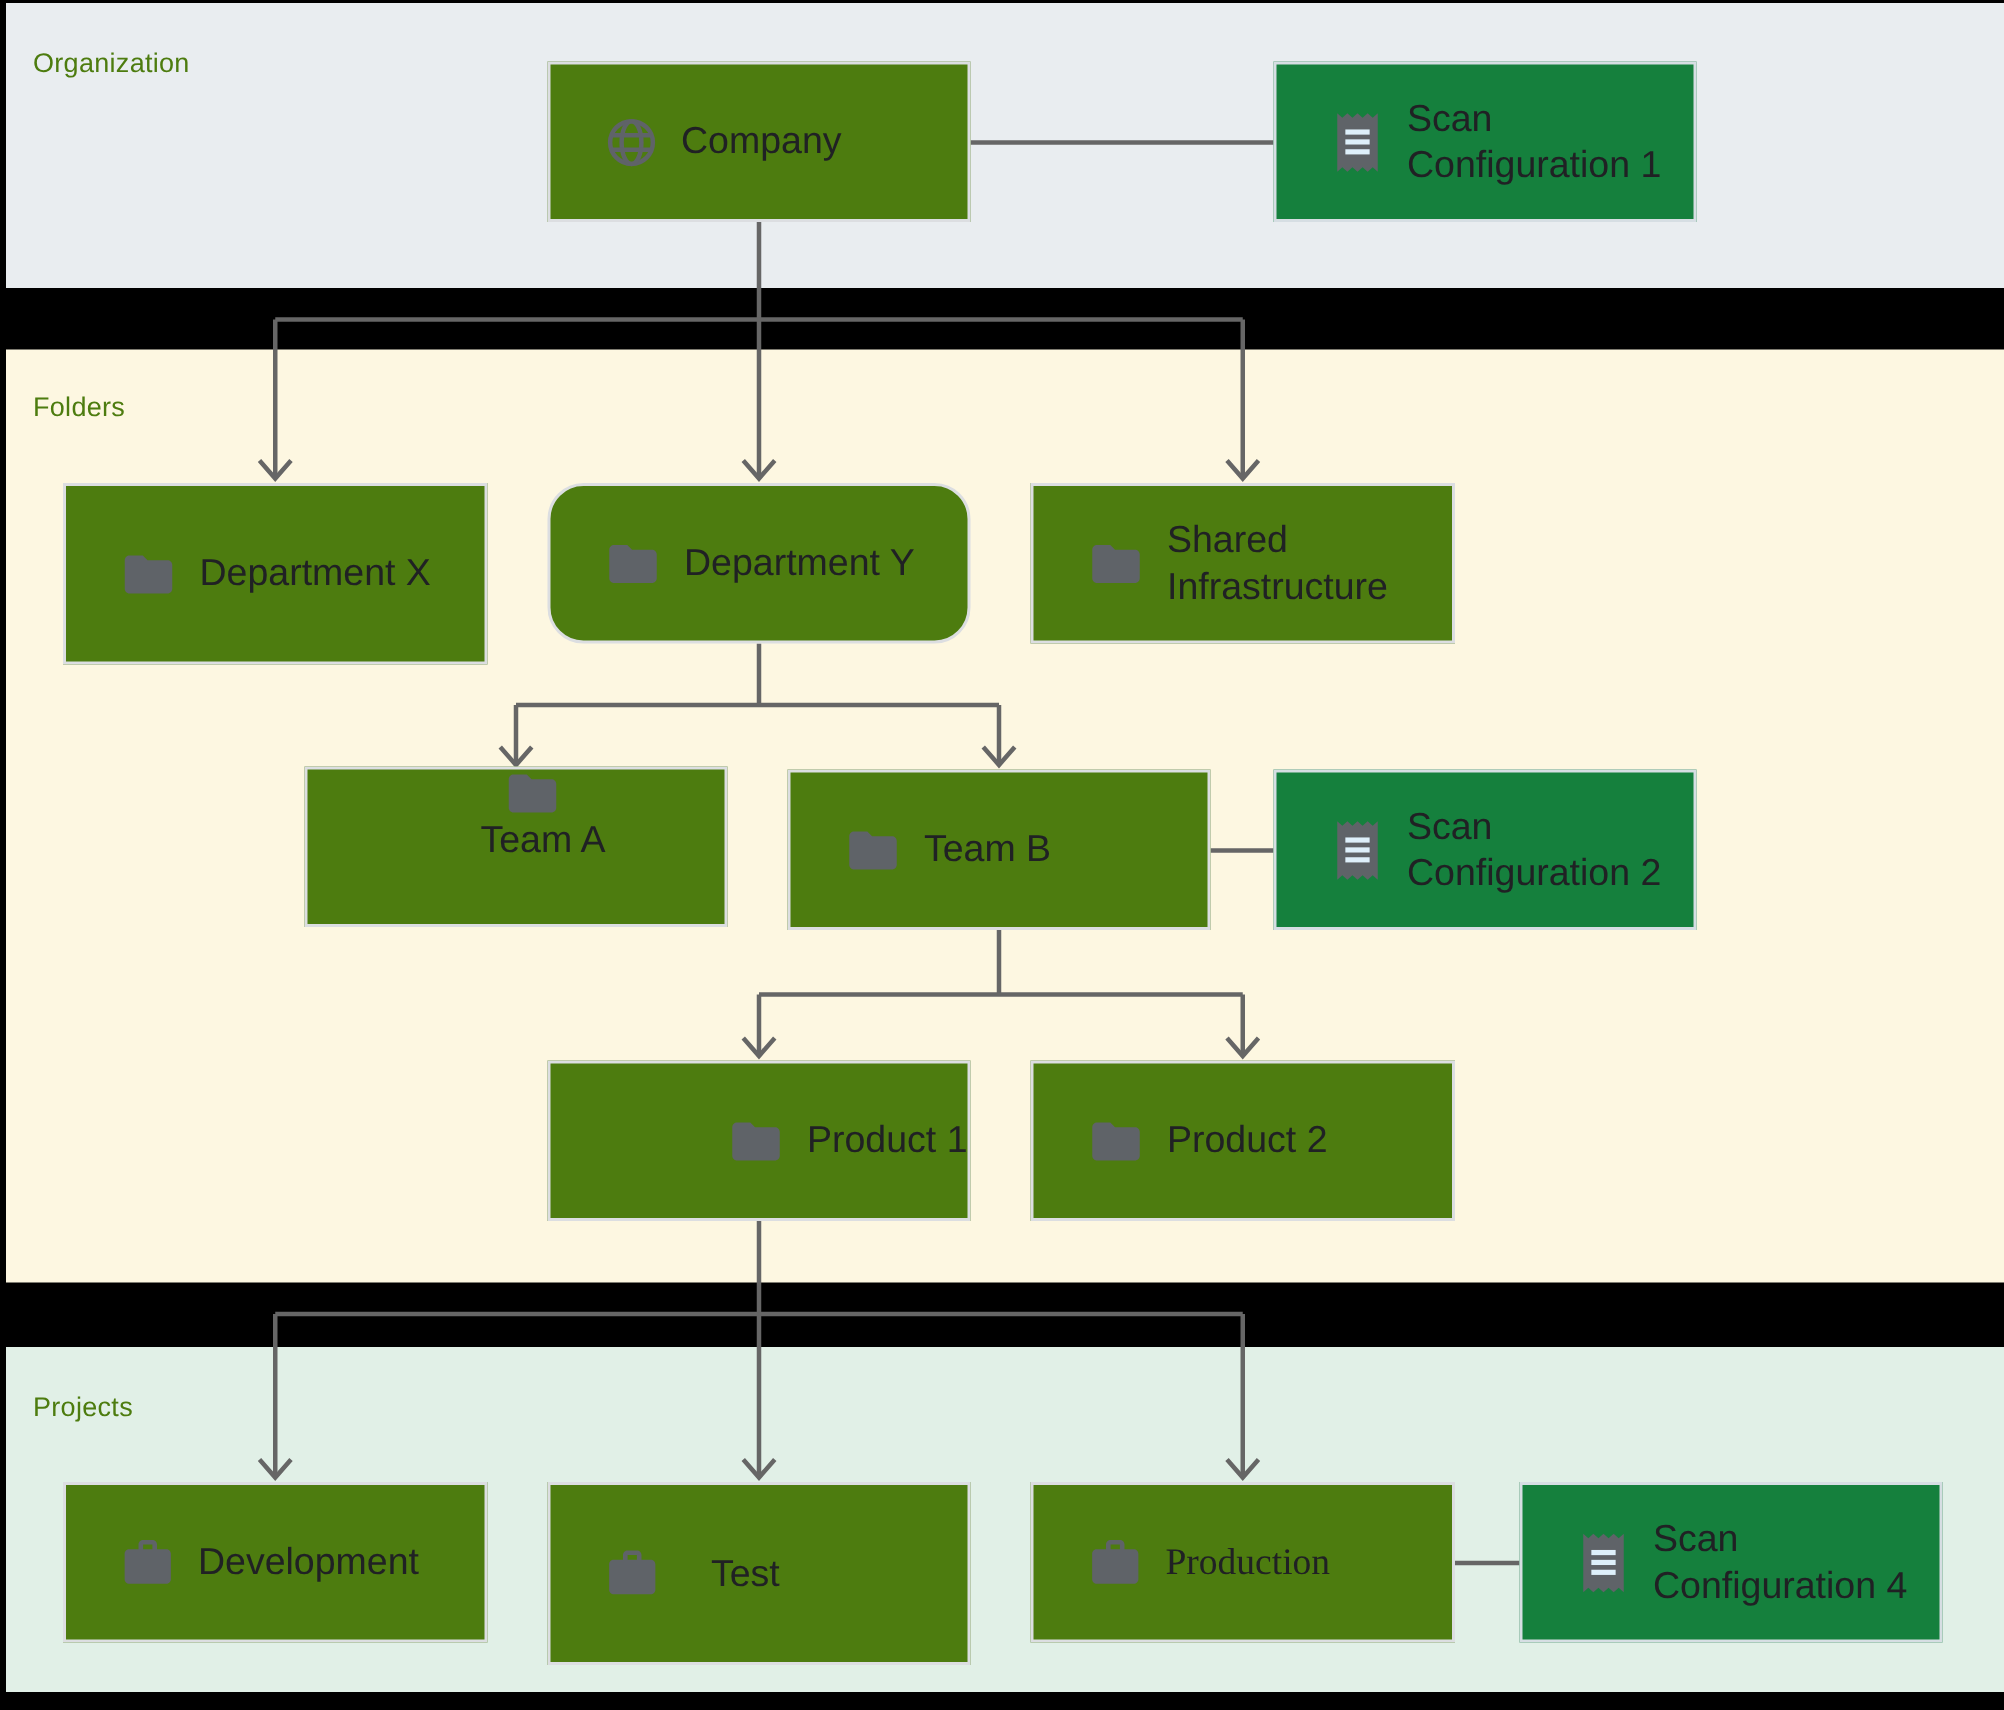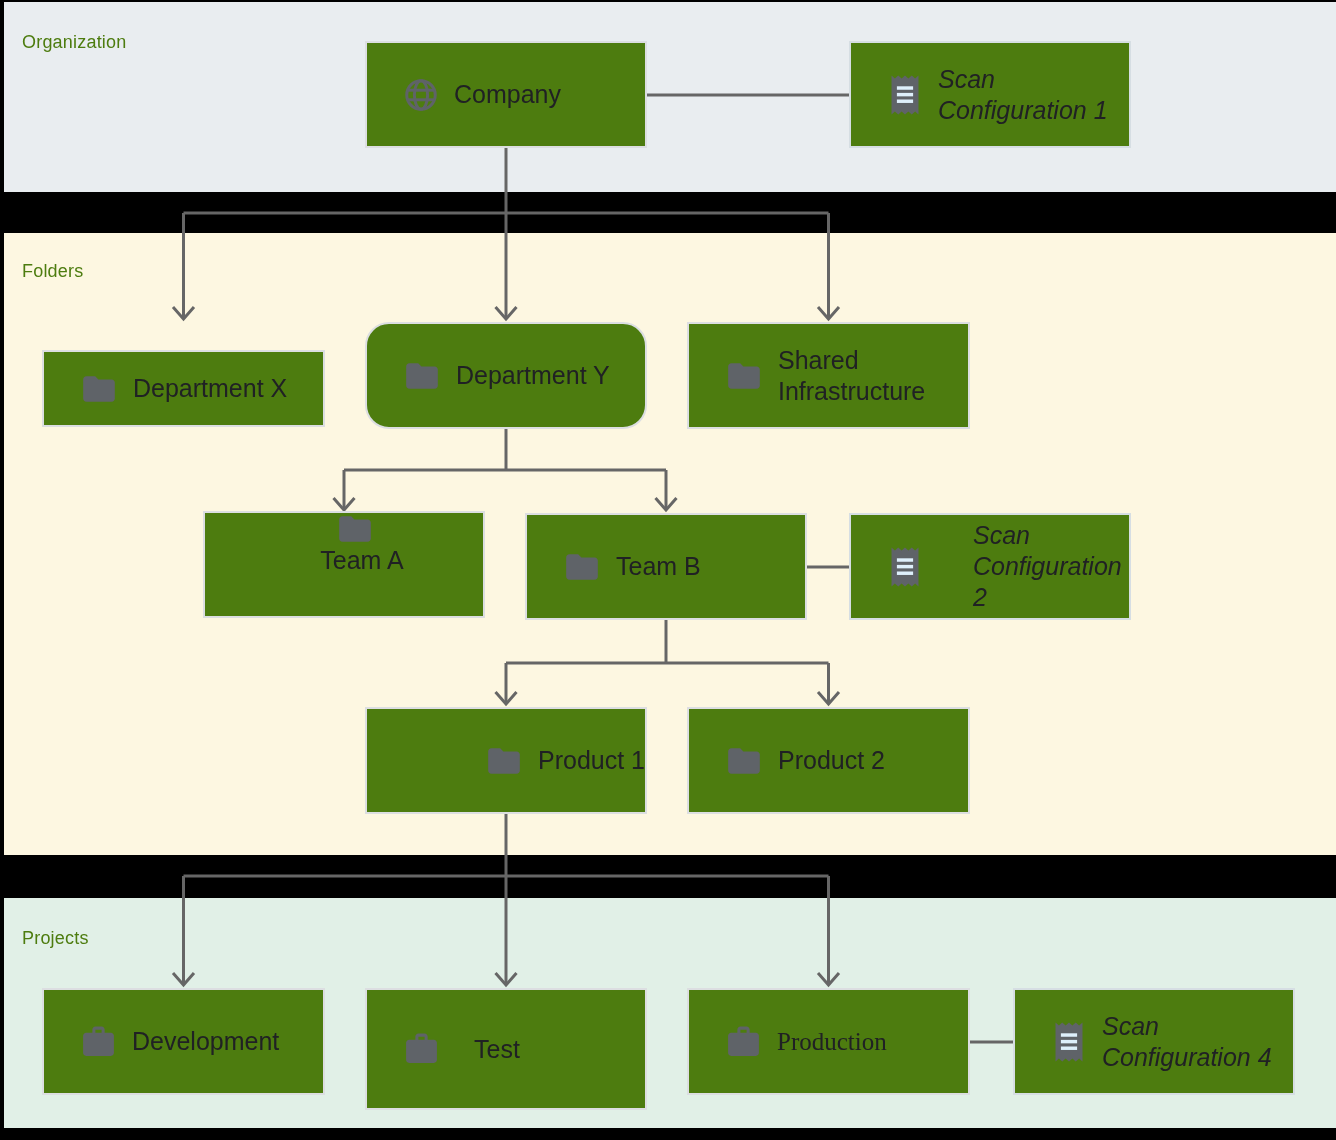--- a/index.html
+++ b/index.html
@@ -24,36 +24,36 @@
 
   svg.overlay{position:absolute;left:0;top:0;z-index:2;}
 
   .node{
     position:absolute;z-index:3;
     background:#4d7c0f;border:2px solid #dcdee1;
     box-sizing:border-box;
     display:flex;align-items:center;
     padding-left:36px;
   }
-  .node.scan{background:#4d7c0f;border-color:#d6dee3;font-style:italic;}
+  .node.scan{background:#15803d;border-color:#d6dee3;}
   .node .icon{flex:0 0 auto;display:flex;align-items:center;justify-content:center;margin-right:15px;}
   .node .label{
     font-size:25px;color:#202124;line-height:1.24;
     max-width:186px;
   }
 
   
   #n-company{left:365px;top:41px;width:282px;height:107px;}
   #n-scan1{left:849px;top:41px;width:282px;height:107px;}
-  #n-deptx{left:42px;top:322px;width:283px;height:77px;margin-top:28px;}
+  #n-deptx{left:42px;top:322px;width:283px;height:121px;}
   #n-depty{left:365px;top:322px;width:282px;height:107px;border-radius:24px;}
   #n-shared{left:687px;top:322px;width:283px;height:107px;}
   #n-teama{left:203px;top:511px;width:282px;height:107px;flex-direction:column;}
   #n-teamb{left:525px;top:513px;width:282px;height:107px;}
-  #n-scan2{left:849px;top:513px;width:282px;height:107px;gap:35px;}
+  #n-scan2{left:849px;top:513px;width:282px;height:107px;}
   #n-product1{left:365px;top:707px;width:282px;height:107px;justify-content:flex-end;}
   #n-product2{left:687px;top:707px;width:283px;height:107px;}
   #n-development{left:42px;top:988px;width:283px;height:107px;}
   #n-test{left:365px;top:988px;width:282px;height:122px;gap:19px;}
   #n-production{left:687px;top:988px;width:283px;height:107px;font-family:Liberation Serif, serif;}
   #n-scan3{left:1013px;top:988px;width:282px;height:107px;}
 </style>
 </head>
 <body>
 

